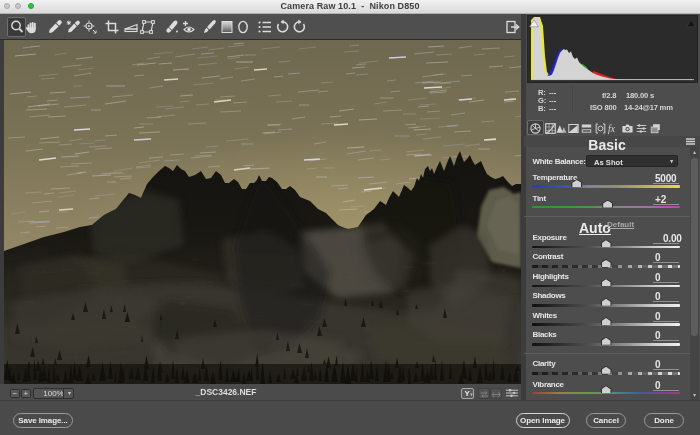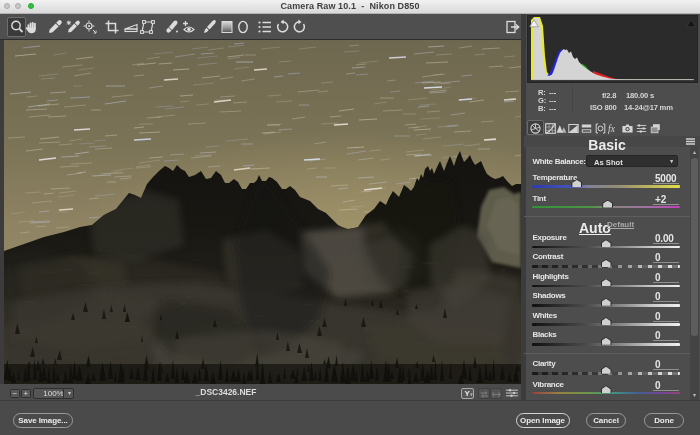--- a/index.html
+++ b/index.html
@@ -853,21 +853,21 @@
 <div class="slabel" style="top:193.5px;">Tint</div>
 <div class="sval" style="top:193.5px;">+2</div>
 <div class="sline" style="top:203.5px; width:26.5px;"></div>
 <div class="track" style="top:205.9px; background:linear-gradient(90deg,#2f9433,#4f9348 40%,#8a8580 55%,#a272a2 78%,#c13ec1);"></div>
 <div class="thumbborder" style="left:602.2px; top:199.70000000000002px;"></div>
 <div class="thumb" style="left:603.2px; top:200.5px;"></div>
 <div class="sep" style="top:216px;"></div>
 <div class="abs" style="left:579px; top:220px; color:#ececec; font-size:14px; font-weight:bold; text-decoration:underline;">Auto</div>
 <div class="abs" style="left:607px; top:220px; color:#a8a8a8; font-size:8px; font-weight:bold; text-decoration:underline;">Default</div>
 <div class="slabel" style="top:232.5px;">Exposure</div>
-<div class="sval" style="top:232.5px;">0.00</div>
+<div class="sval" style="top:232.5px;margin-left:8px;">0.00</div>
 <div class="sline" style="top:242.5px; width:26.5px;"></div>
 <div class="track" style="top:245.6px; background:linear-gradient(90deg,#101010,#4e4e4e 38%,#8e8e8e 62%,#cccccc 82%,#f0f0f0);"></div>
 <div class="thumbborder" style="left:600.5px; top:239.4px;"></div>
 <div class="thumb" style="left:601.5px; top:240.2px;"></div>
 <div class="slabel" style="top:252px;">Contrast</div>
 <div class="sval" style="top:252px;">0</div>
 <div class="sline" style="top:262px; width:26.5px;"></div>
 <div class="track" style="top:265.3px; background:repeating-linear-gradient(90deg, rgba(8,8,8,0.52) 0 6px, rgba(200,200,200,0.07) 6px 10px),linear-gradient(90deg,#2a2a2a,#5a5a5a 35%,#909090 60%,#c9c9c9 80%,#ededed);"></div>
 <div class="thumbborder" style="left:600.5px; top:259.1px;"></div>
 <div class="thumb" style="left:601.5px; top:259.90000000000003px;"></div>

